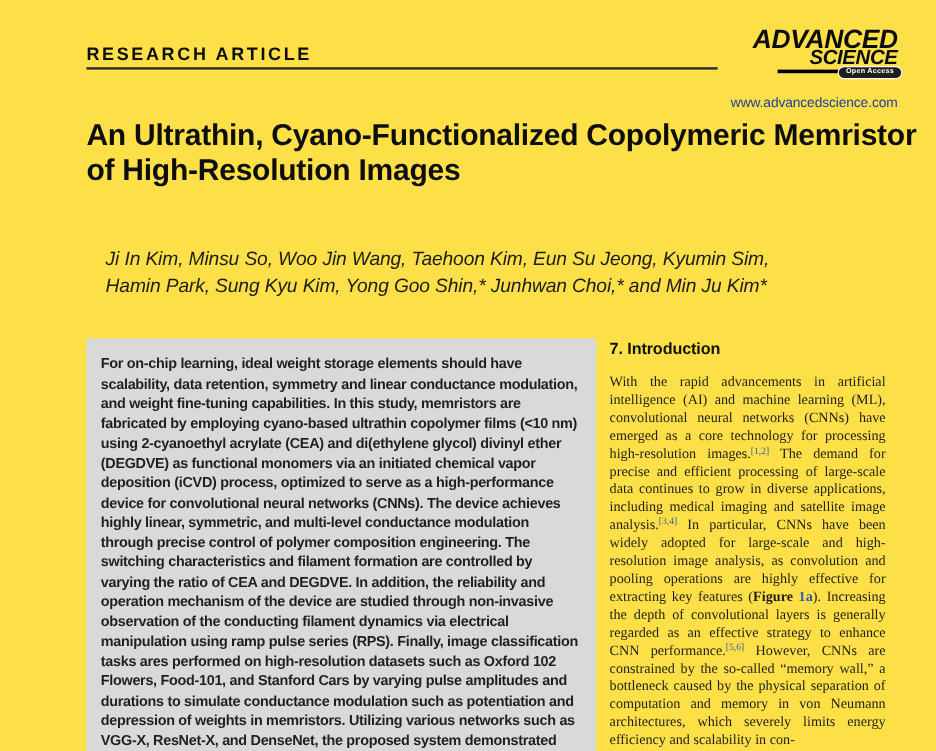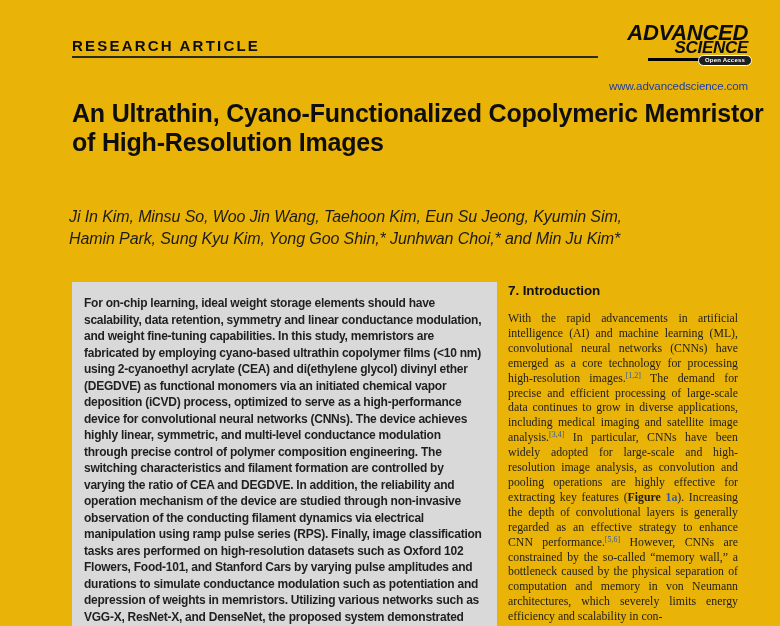--- a/index.html
+++ b/index.html
@@ -3,21 +3,21 @@
 <meta charset="utf-8">
 <style>
   :root{
     --accent-blue:#1c3da0;
     --cite-blue:#2e5ba8;
     --abstract-bg:#d9d9d9;
   }
   *{margin:0;padding:0;box-sizing:border-box;}
   html,body{background:#fff;}
   .page{
-    position:relative;width:780px;height:626px;background:#eab308;
+    position:relative;width:780px;height:626px;background:#fde047;
     overflow:hidden;font-family:"Liberation Sans",sans-serif;color:#1a1a1a;
   }
   
   .kicker{
     position:absolute;left:72px;top:37px;
     font-size:15px;font-weight:700;letter-spacing:2.2px;color:#0d0d0d;
   }
   .header-rule{
     position:absolute;left:72px;top:56px;width:526px;height:1.6px;background:#2a2a2a;
   }
@@ -40,21 +40,21 @@
   .site-url{
     position:absolute;top:68px;right:32px;
     font-size:11.5px;font-weight:400;color:var(--accent-blue);
     text-decoration:none;letter-spacing:-0.1px;margin-top:12px;
   }
   
   .title{position:absolute;left:72px;top:99px;color:#0e0e0e;}
   .title div{
     font-size:25px;font-weight:700;line-height:28.5px;letter-spacing:-0.2px;white-space:nowrap;
   }
-  .authors{position:absolute;left:69px;top:206px;font-style:italic;color:#1c1c1c;}
+  .authors{position:absolute;left:88px;top:206px;font-style:italic;color:#1c1c1c;}
   .authors div{font-size:16px;line-height:21.5px;white-space:nowrap;letter-spacing:-0.1px;}
   
   .abstract-box{
     position:absolute;left:72px;top:282px;width:425px;height:404px;
     background:var(--abstract-bg);padding:13px 12px;
   }
   .abstract-box p{
     font-size:12px;font-weight:700;line-height:16.5px;letter-spacing:-0.25px;
     color:#1f1f1f;text-align:left;
   }

